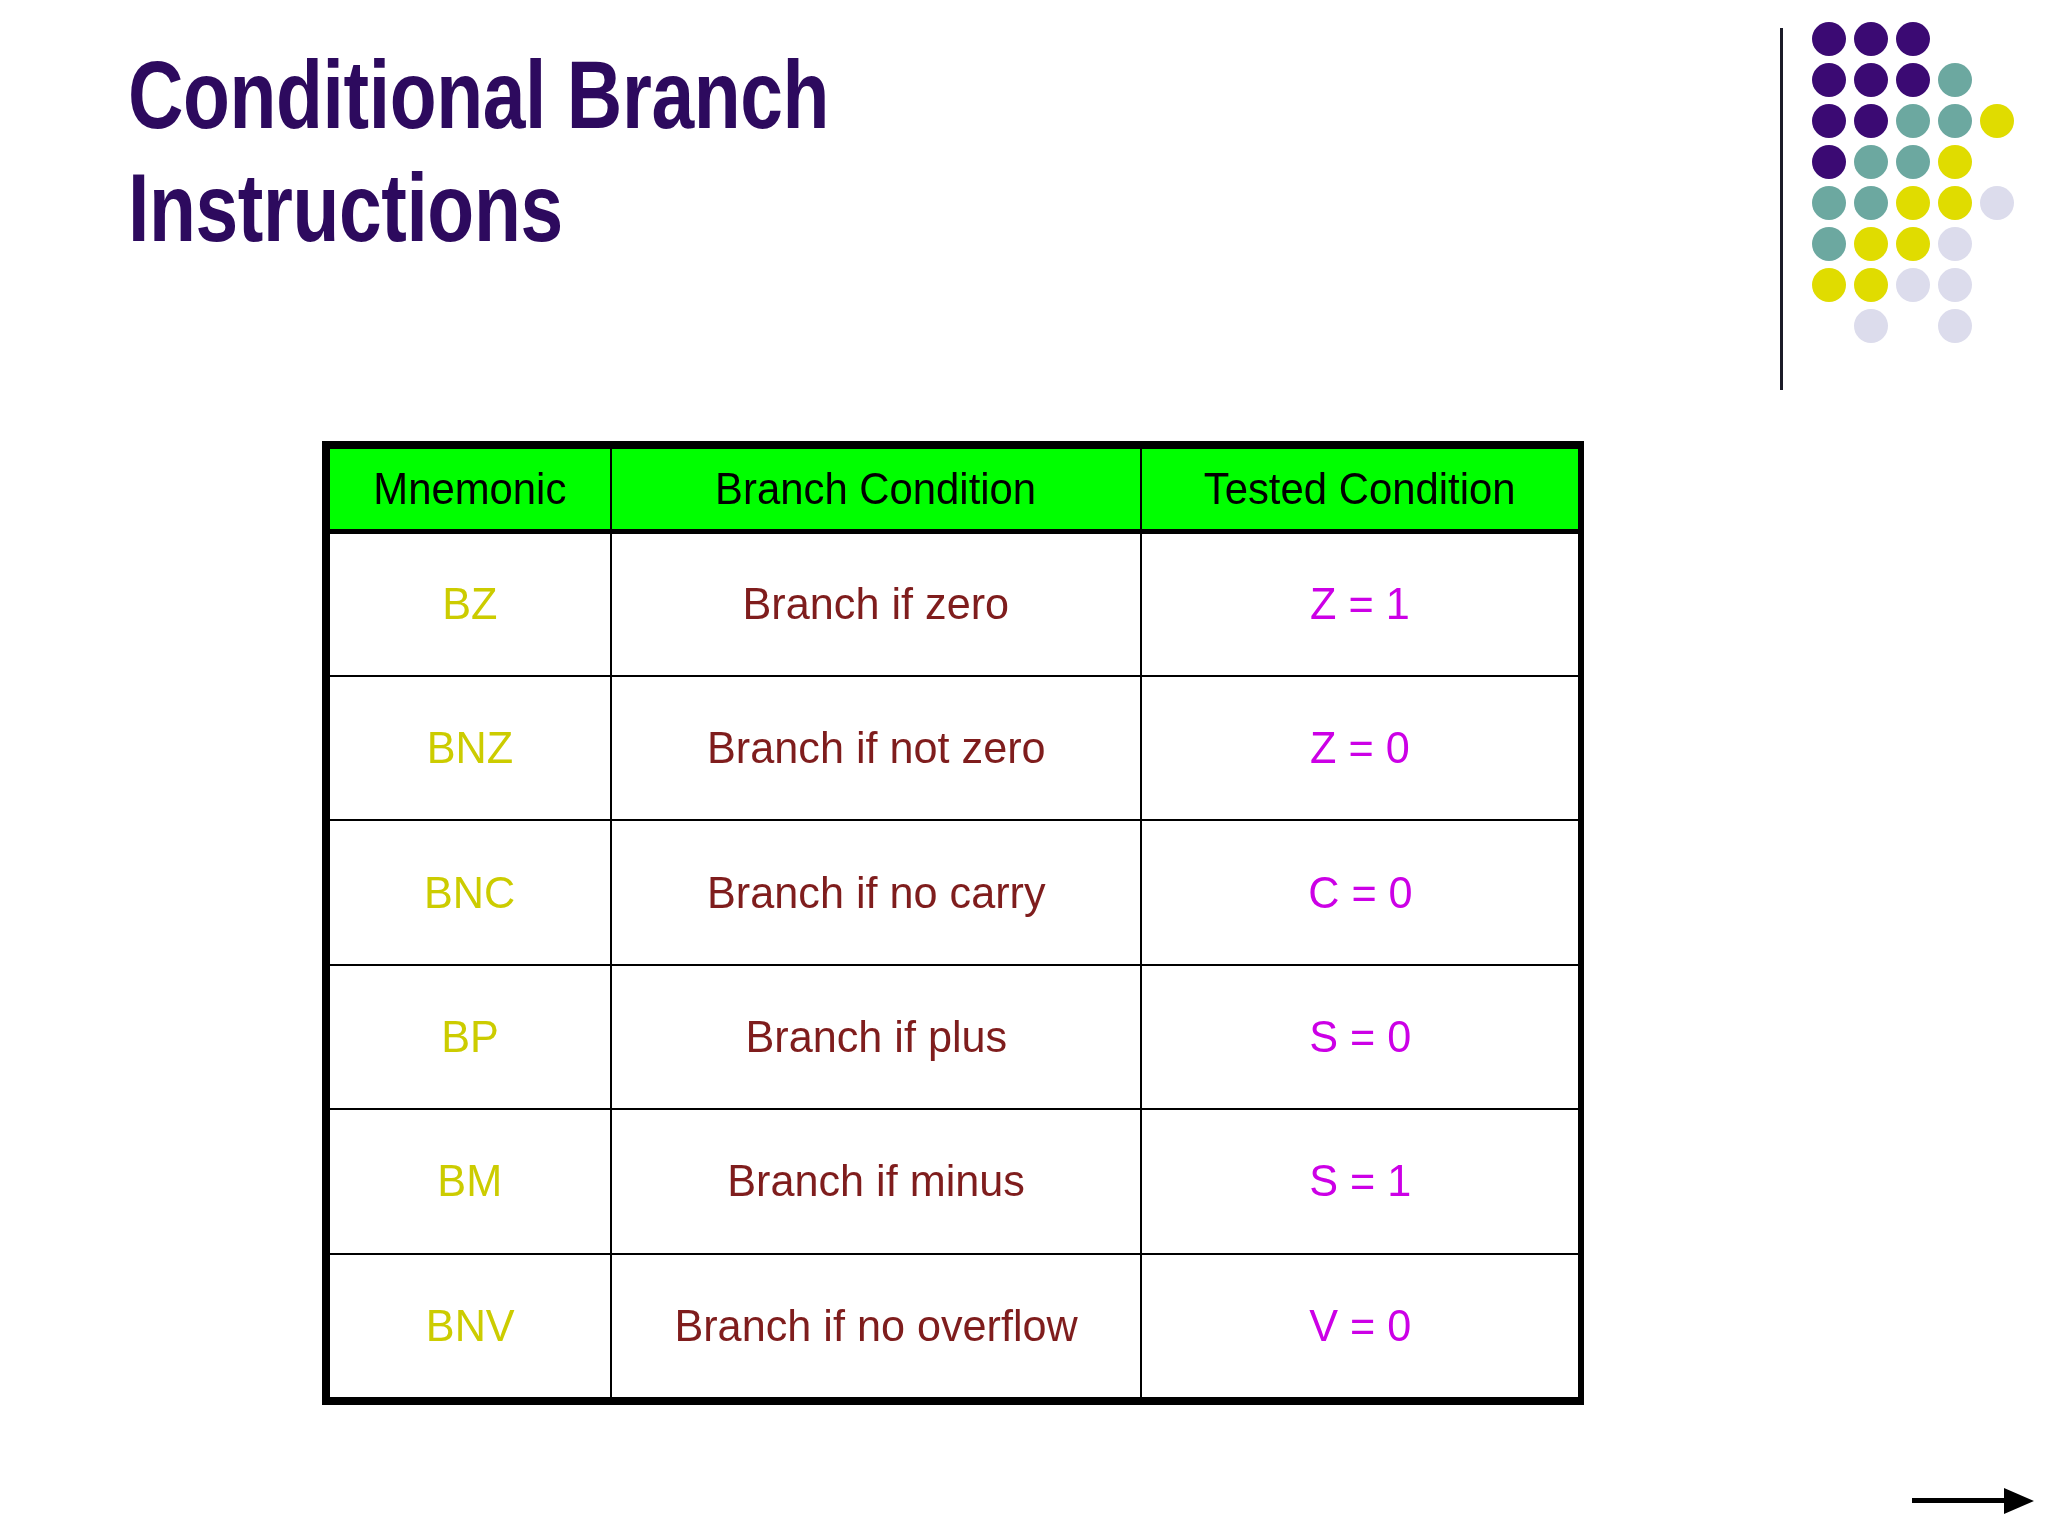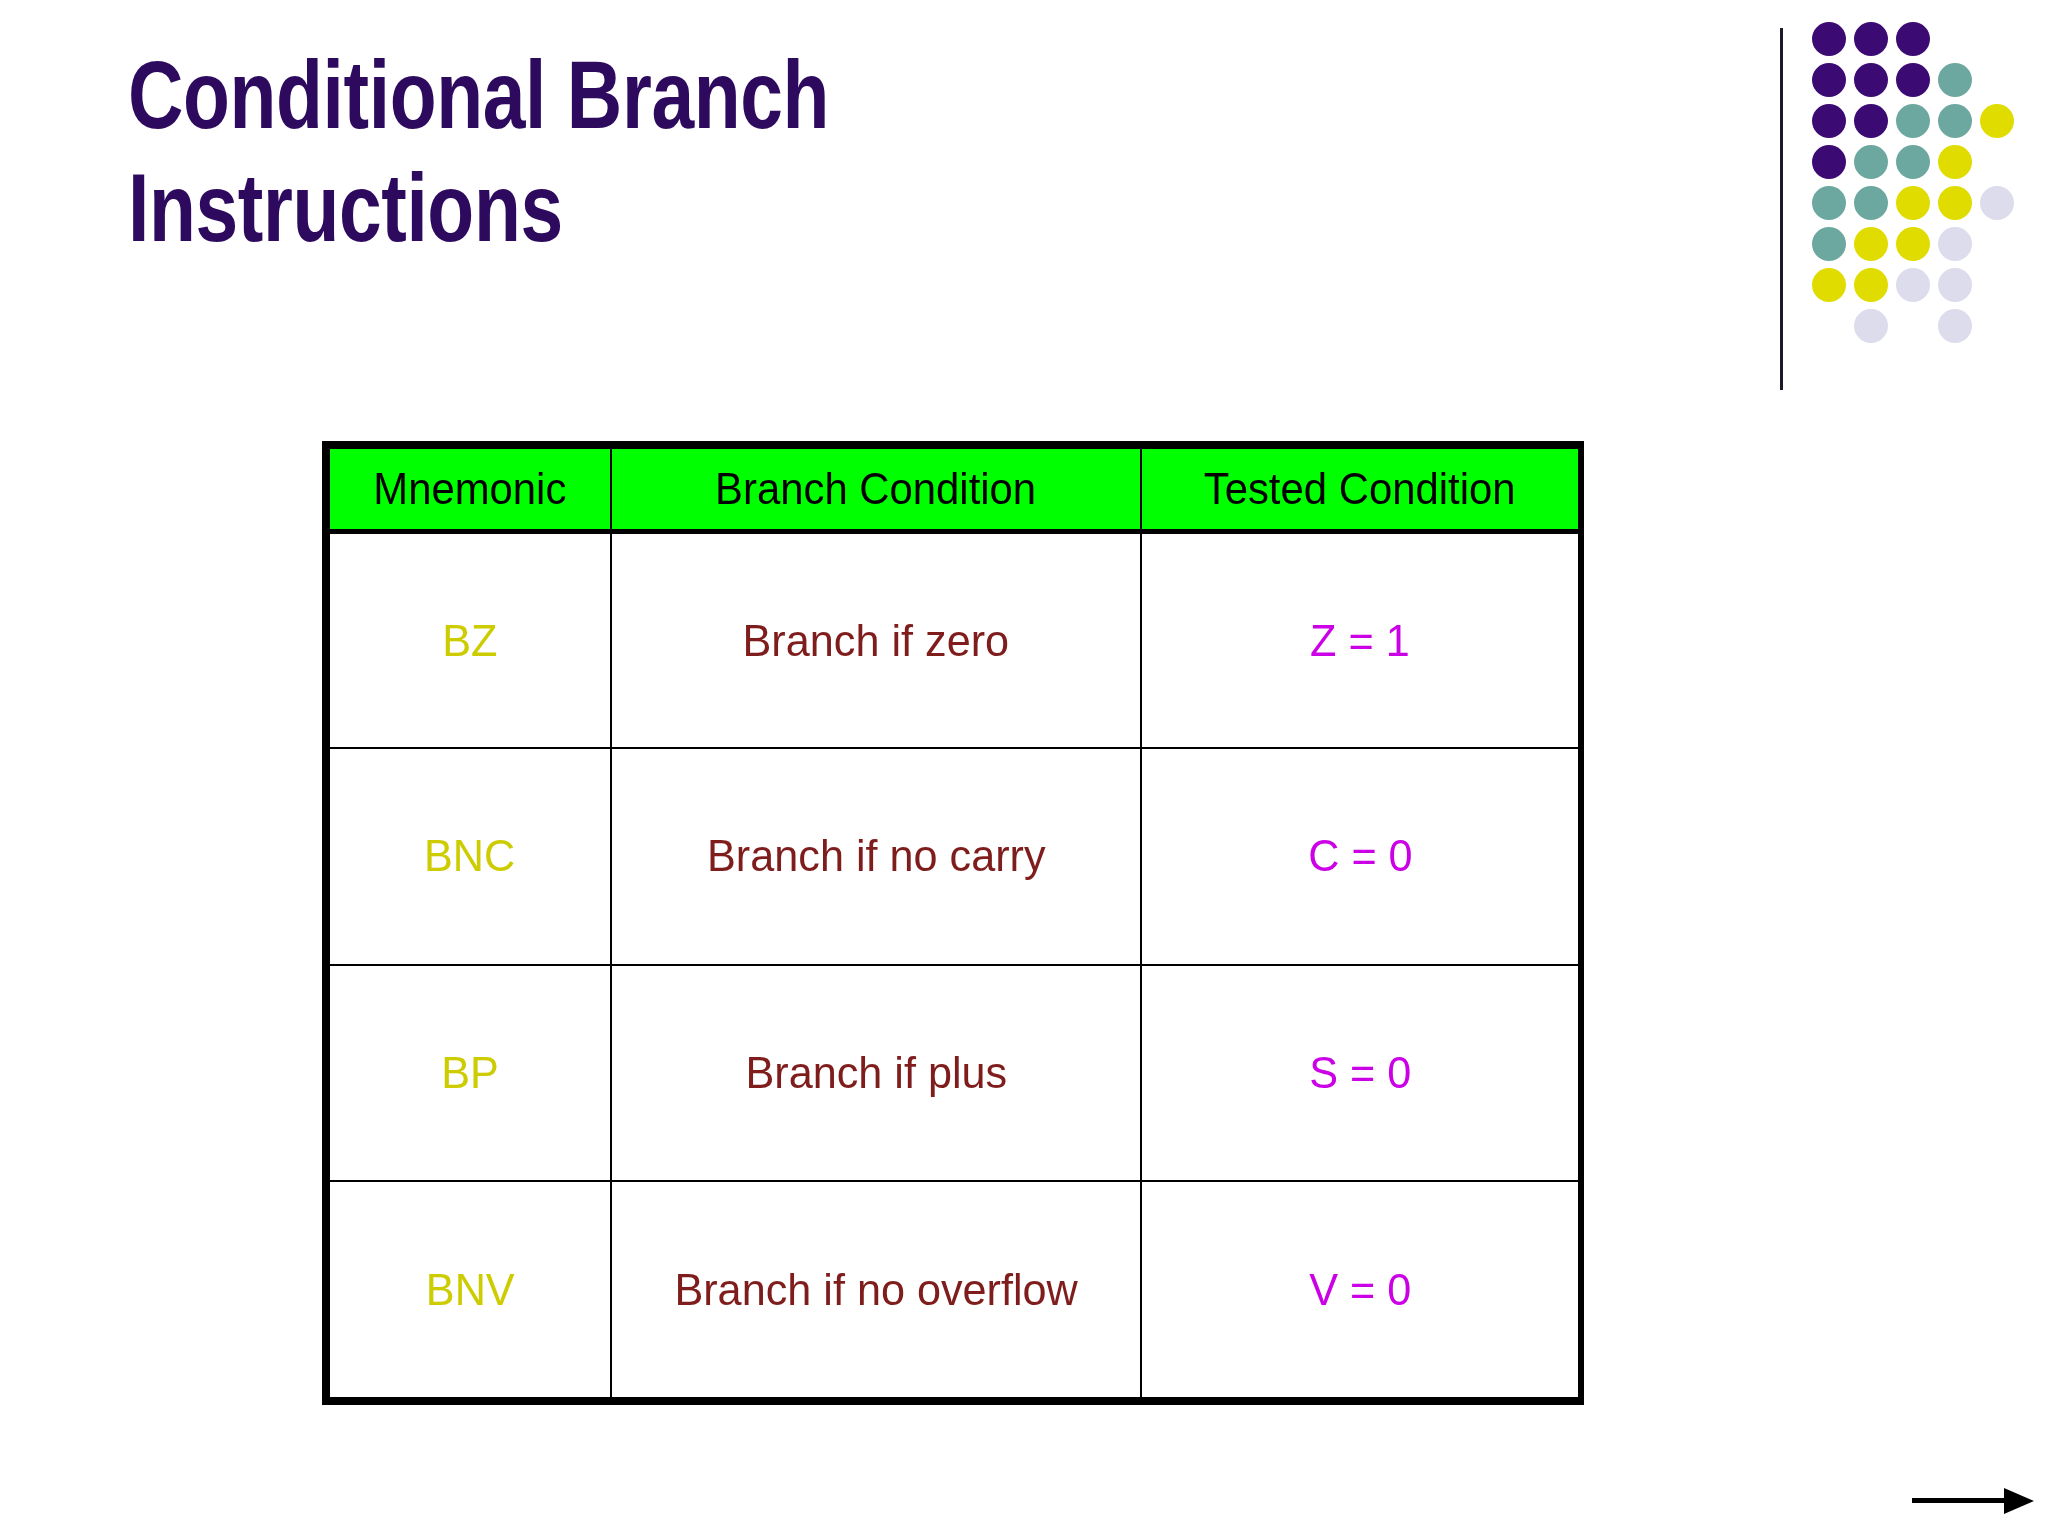--- a/index.html
+++ b/index.html
@@ -218,28 +218,38 @@
         </th>
       </tr>
     </thead>
     <tbody id="table-body">
         <tr>
           <td class="cell-mnemonic"><span>BZ</span></td>
           <td class="cell-condition"><span>Branch if zero</span></td>
           <td class="cell-tested"><span>Z = 1</span></td>
         </tr>
         <tr>
+          <td class="cell-mnemonic"><span>BNZ</span></td>
+          <td class="cell-condition"><span>Branch if not zero</span></td>
+          <td class="cell-tested"><span>Z = 0</span></td>
+        </tr>
+        <tr>
           <td class="cell-mnemonic"><span>BNC</span></td>
           <td class="cell-condition"><span>Branch if no carry</span></td>
           <td class="cell-tested"><span>C = 0</span></td>
         </tr>
         <tr>
           <td class="cell-mnemonic"><span>BP</span></td>
           <td class="cell-condition"><span>Branch if plus</span></td>
           <td class="cell-tested"><span>S = 0</span></td>
+        </tr>
+        <tr>
+          <td class="cell-mnemonic"><span>BM</span></td>
+          <td class="cell-condition"><span>Branch if minus</span></td>
+          <td class="cell-tested"><span>S = 1</span></td>
         </tr>
         <tr>
           <td class="cell-mnemonic"><span>BNV</span></td>
           <td class="cell-condition"><span>Branch if no overflow</span></td>
           <td class="cell-tested"><span>V = 0</span></td>
         </tr>
       </tbody>
   </table>
 </div>
 

